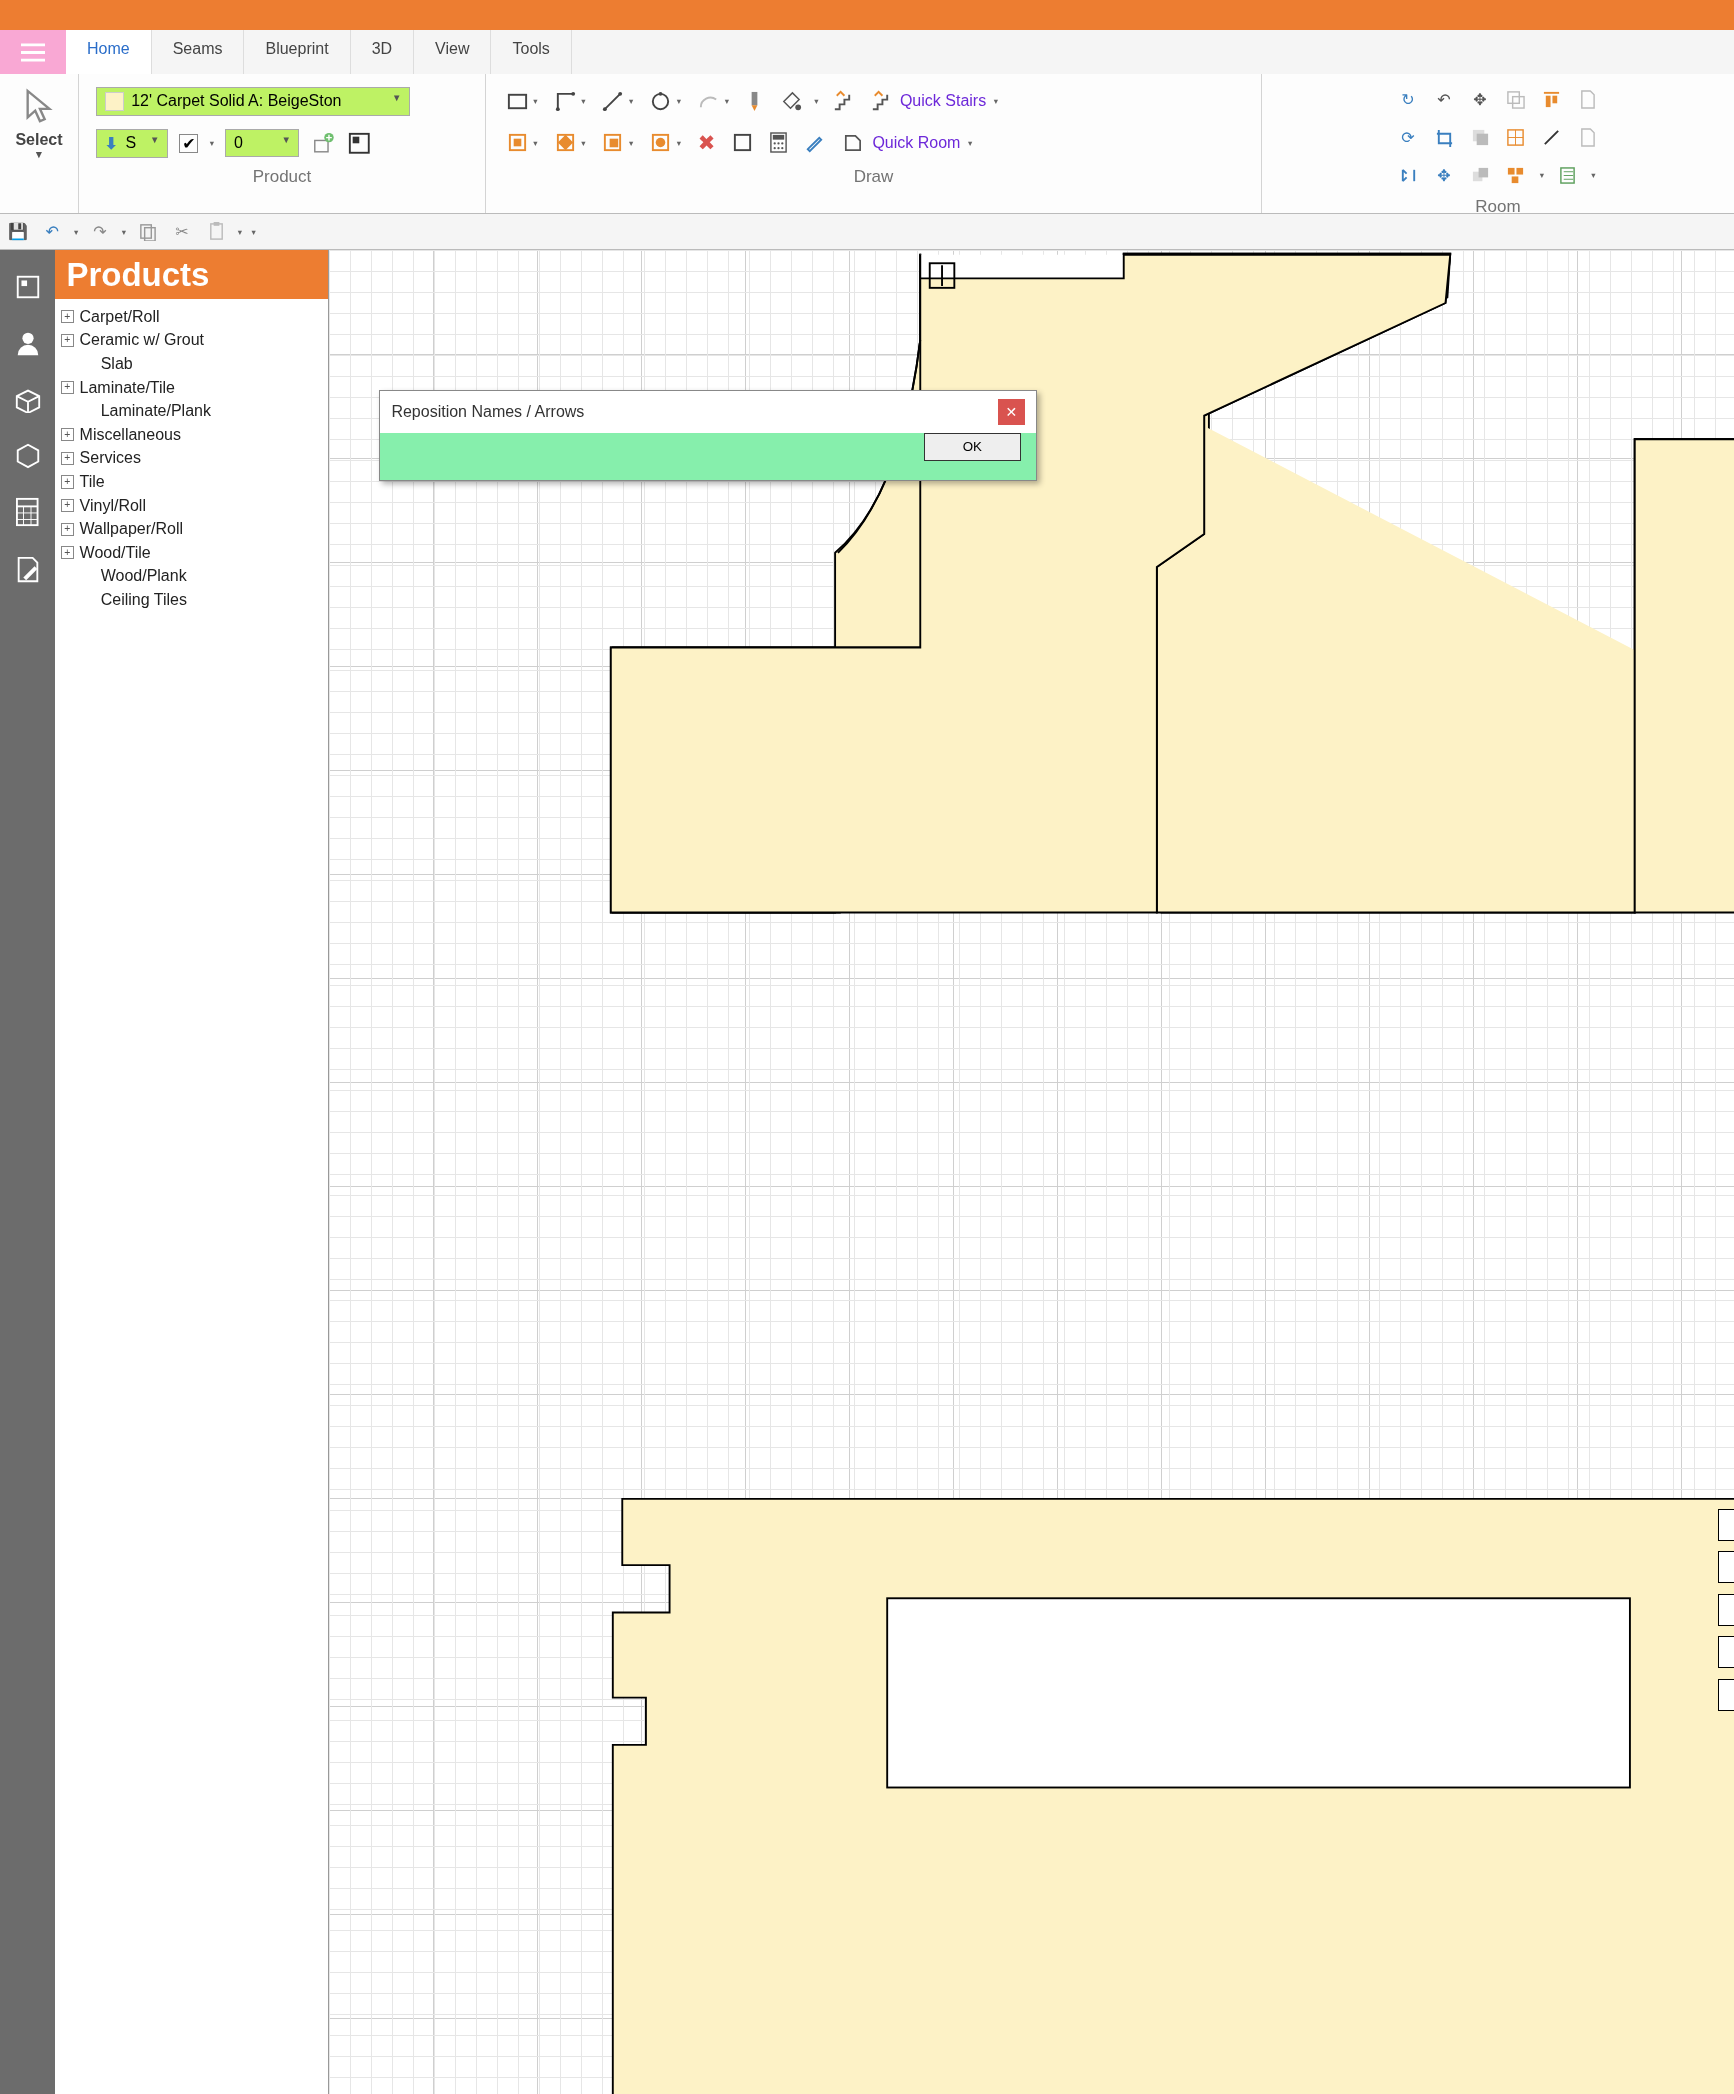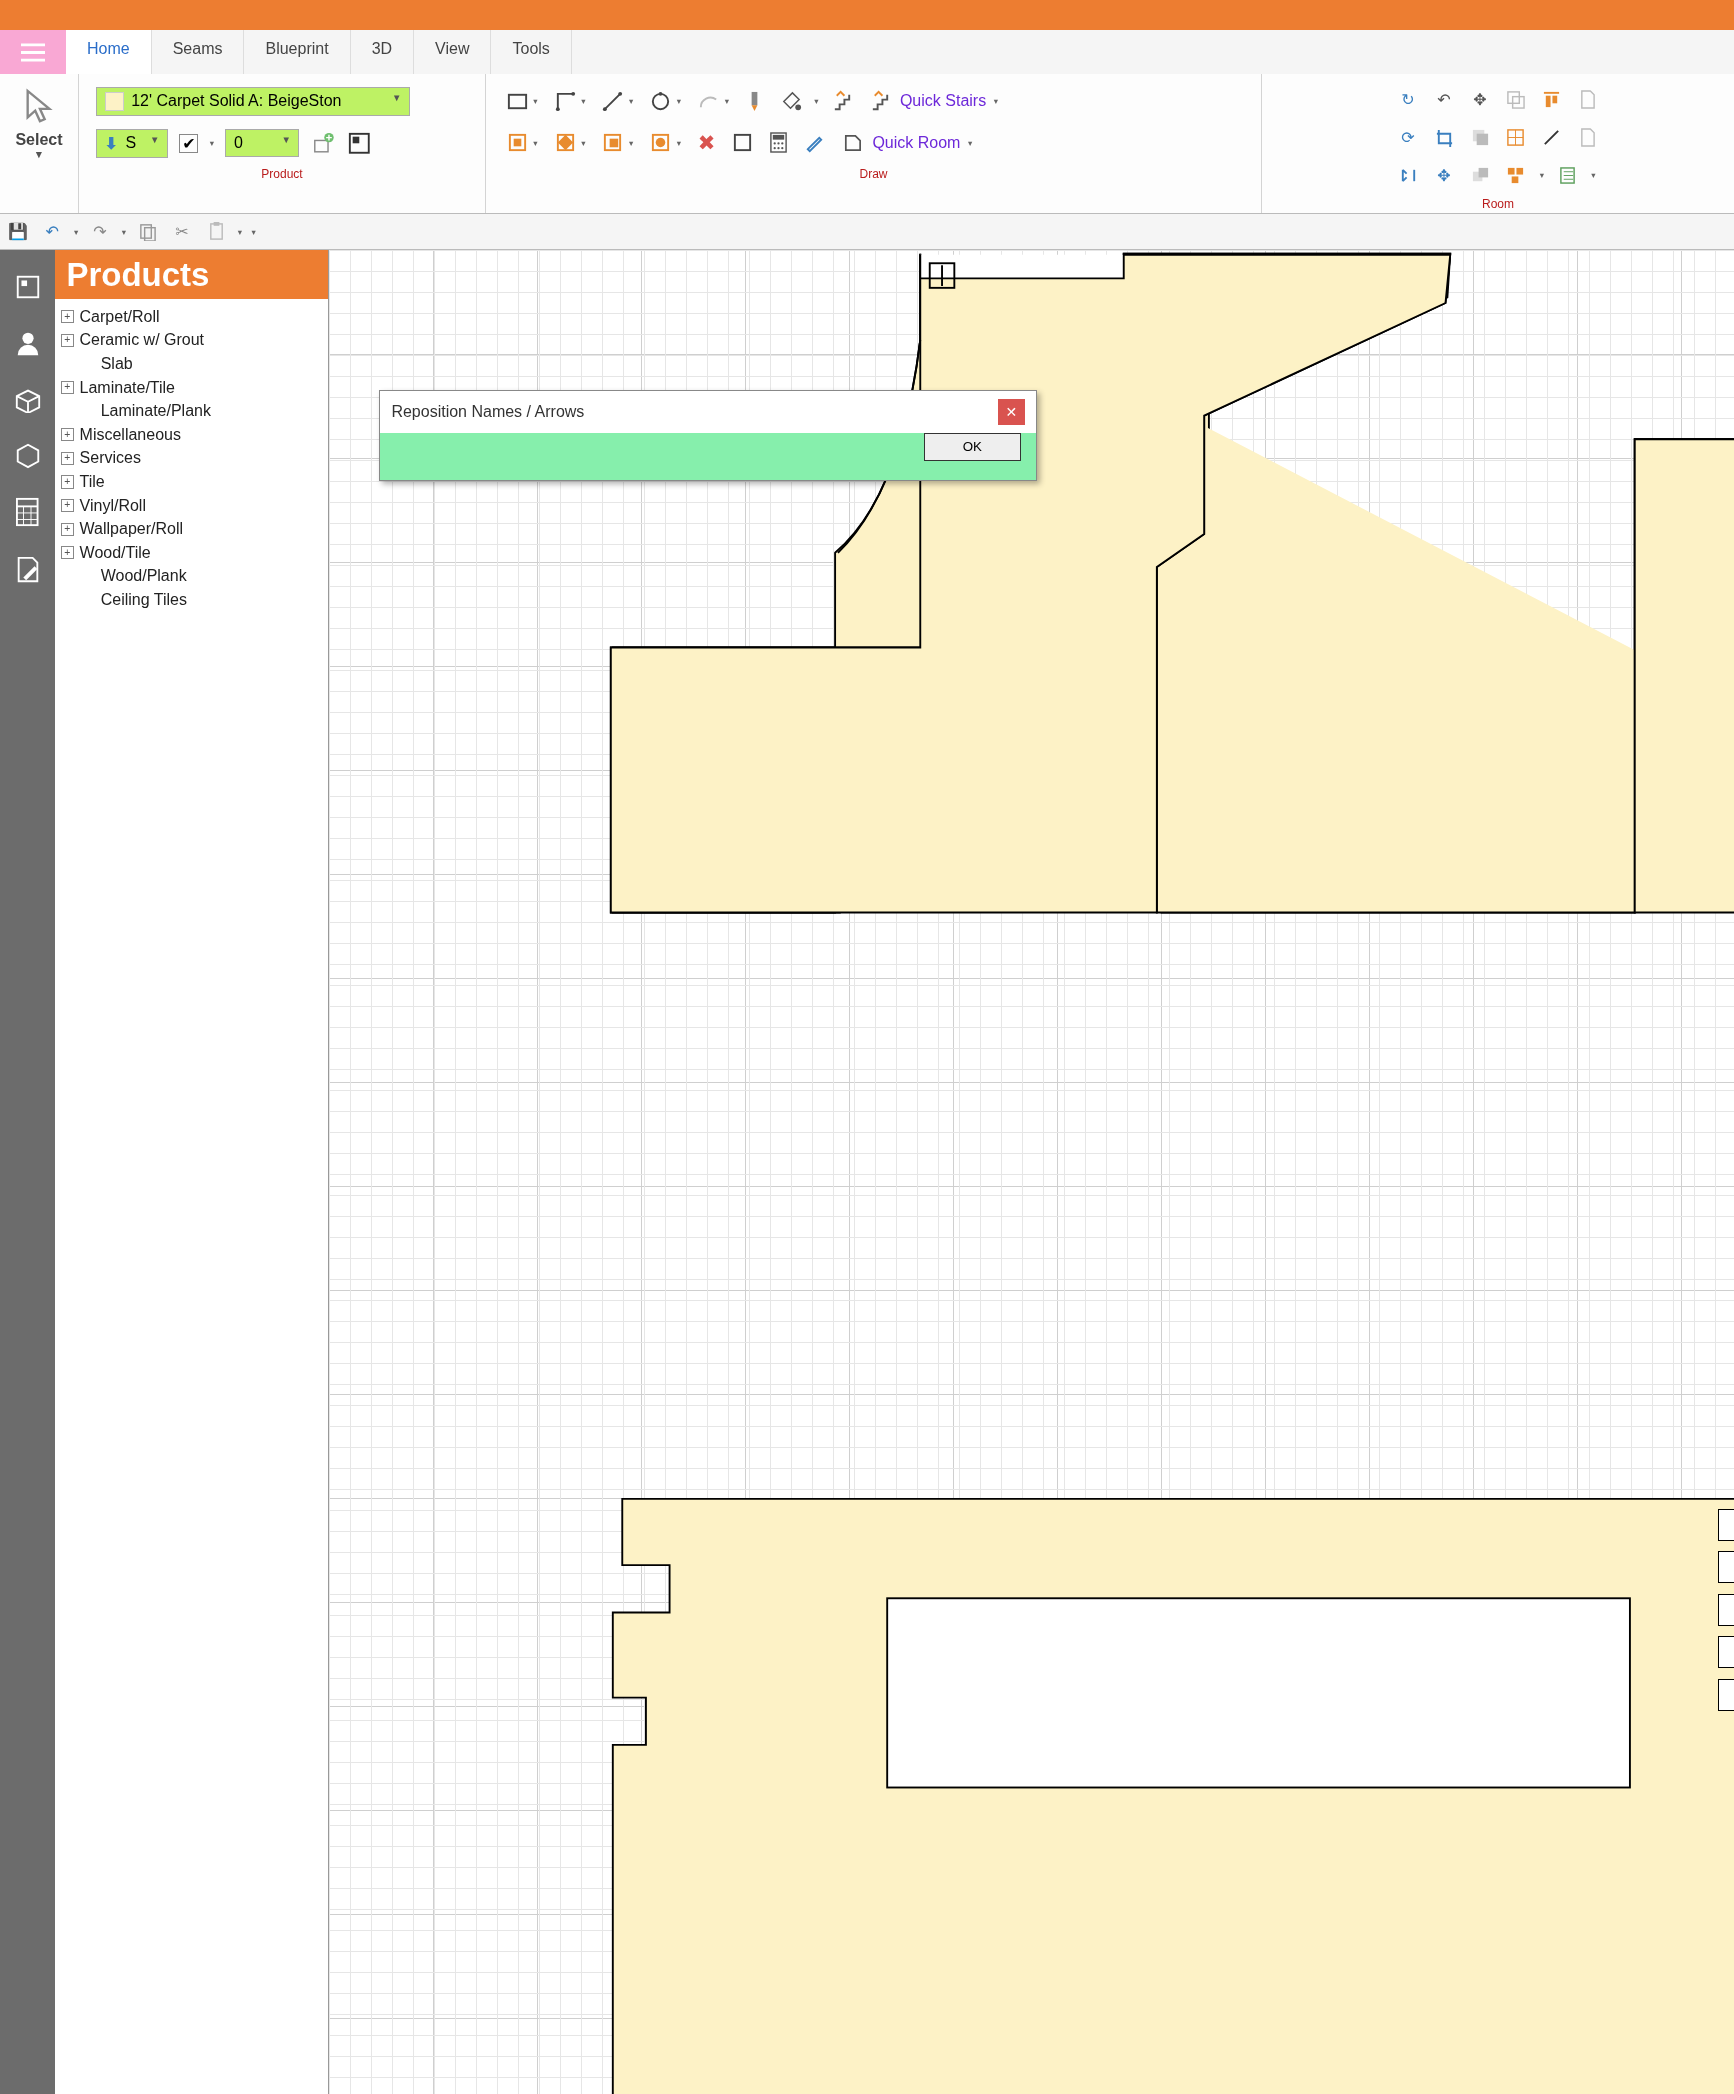--- a/index.html
+++ b/index.html
@@ -13,21 +13,21 @@
 .hamburger { width: 66px; height: 44px; display: flex; align-items: center; justify-content: center; color: #fff; }
 .tab { padding: 9.5px 21px; color: #444; background: #f5f5f5; border-right: 0.9px solid #ddd;}
 .tab.active { background: #fff; color: #2a6dc9; position:relative; }
 .tabs-strip { display:flex; background:#f5f5f5; flex:1; height:44px;}
 
 
 .ribbon-body { background: #fdfdfd; display: flex; border-bottom: 0.9px solid #bbb; }
 .ribbon-group { padding: 13.2px 17px 3.8px 17px; border-right: 0.9px solid #d4d4d4; display: flex; flex-direction: column; align-items: center; }
 .ribbon-group-rows { display:flex; flex-direction:column; gap:13.2px;}
 .ribbon-row { display: flex; align-items: center; gap: 11.4px; }
-.ribbon-group-label { color: #b91c1c; margin-top: 9.5px; font-size: 12px; }
+.ribbon-group-label { color: #737373; margin-top: 9.5px; font-size: 17px; }
 
 .sel-group { width: 79px; text-align:center;}
 .cursor-icon-large { font-size: 32px; color:#777;}
 .sel-label { color:#444; margin-top:5.7px;font-weight:bold;}
 .dd-arrow { font-size:10.4px; color:#555;}
 
 .field { border:0.9px solid #aaa; background:#bef264; padding:3.8px 7.6px; display:flex; align-items:flex-start; gap:7.6px;}
 .field.wide { width: 314px;}
 .field.small { width: 72px;}
 .field.tiny { width: 74px;}

